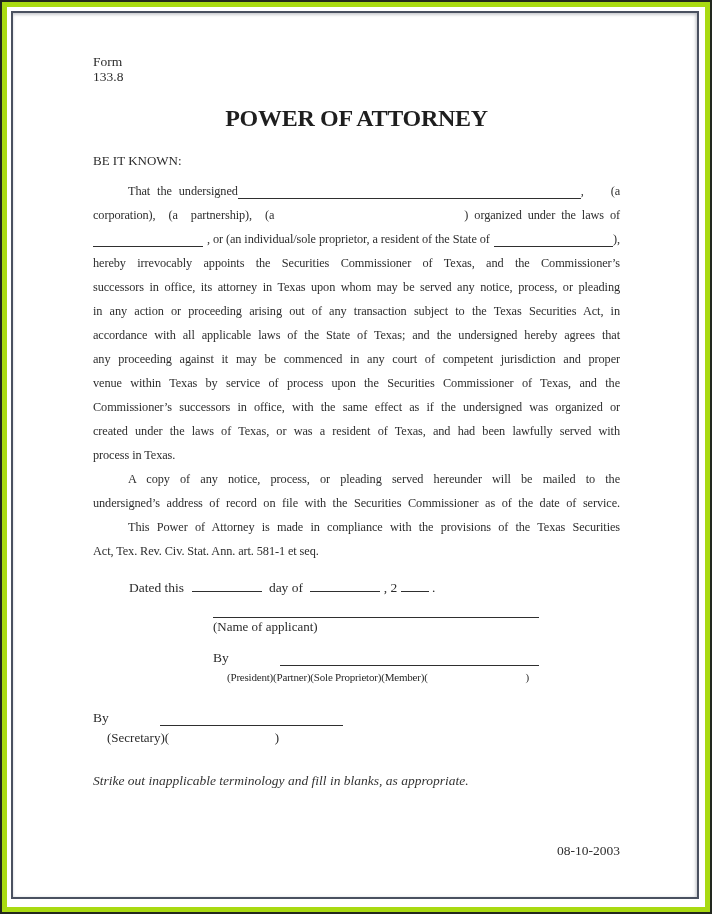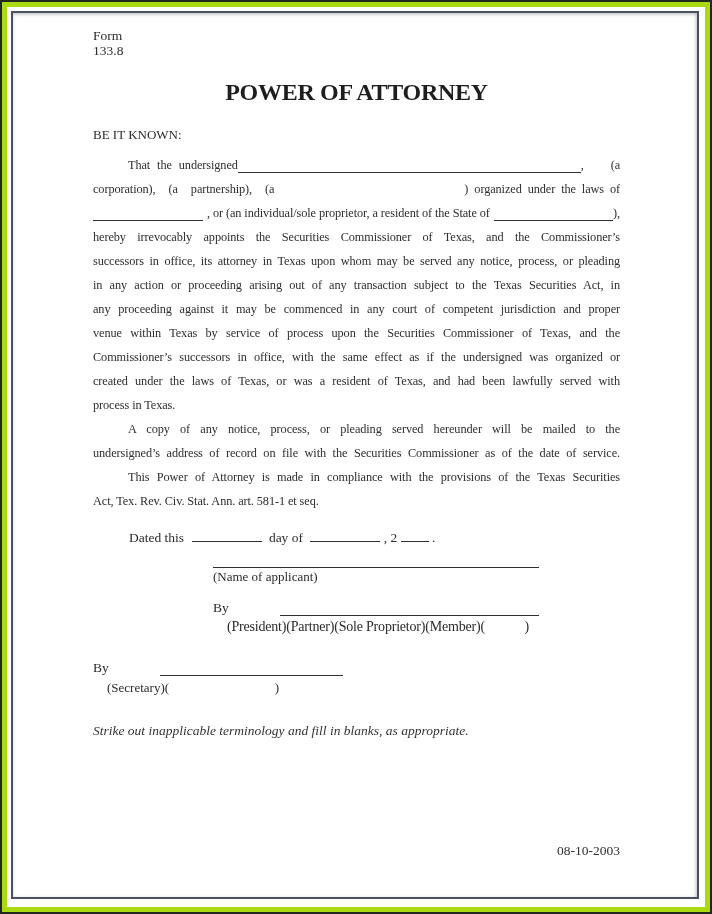--- a/index.html
+++ b/index.html
@@ -8,21 +8,21 @@
     font-family:"Liberation Serif","DejaVu Serif",serif;color:#2b2b2b;
     overflow:hidden;box-sizing:border-box;
   }
   .edge-dark{position:absolute;inset:0;border:2px solid #22281e;pointer-events:none;}
   .edge-lime{position:absolute;inset:2px;border:5px solid #a9da12;pointer-events:none;}
   .doc{
     position:absolute;left:11px;top:11px;right:13px;bottom:15px;
     background:#ffffff;border:2px solid #4a5160;
     box-shadow:inset 0 2px 3px rgba(100,106,118,.28), inset -2px 0 3px rgba(100,106,118,.22);
   }
-  .content{position:absolute;inset:0;padding:16px 77px 0 80px;box-sizing:border-box;}
+  .content{position:absolute;inset:0;padding:42px 77px 0 80px;box-sizing:border-box;}
 
   .form-id{font-size:13.5px;line-height:14.5px;}
   .title{margin-top:21px;text-align:center;font-weight:bold;font-size:24px;line-height:27px;letter-spacing:-0.3px;color:#1e1e1e;}
   .salutation{margin-top:22px;font-size:13px;line-height:14px;}
 
   .ptext{margin-top:11px;font-size:12.3px;letter-spacing:-0.1px;color:#2e2e2e;}
   .line{line-height:24px;height:24px;white-space:nowrap;}
   .jline{text-align:justify;text-align-last:justify;}
   .indent1{text-indent:35px;}
   .flexline{display:flex;}
@@ -39,21 +39,21 @@
   .dated{margin-top:15px;font-size:13.5px;line-height:20px;white-space:nowrap;margin-left:36px;}
   .blank{display:inline-block;border-bottom:1.5px solid #2f2f2f;height:13px;vertical-align:baseline;}
   .b70{width:70px;} .b28{width:28px;}
   .mr4{margin-right:4px;}
 
   .sigblock{margin-top:6px;margin-left:120px;width:326px;}
   .sigline{height:13px;border-bottom:1.5px solid #2f2f2f;}
   .caption{font-size:13px;line-height:15px;margin-top:1px;}
   .byrow{display:flex;margin-top:12px;font-size:13.5px;line-height:24px;height:24px;gap:44px;}
   .byrow .fill{margin-left:7px;}
-  .officer-cap{display:flex;font-size:14px;line-height:14px;padding-left:14px;padding-right:10px;letter-spacing:-0.2px;}
+  .officer-cap{display:flex;font-size:11px;line-height:14px;padding-left:14px;padding-right:10px;letter-spacing:-0.2px;}
   .officer-cap .grow{flex:1 1 auto;}
 
   .leftby{margin-top:22px;width:250px;}
   .sec-cap{display:flex;font-size:13px;line-height:15px;padding-left:14px;width:186px;box-sizing:border-box;}
   .sec-cap .grow{flex:1 1 auto;}
 
   .note{margin-top:28px;font-style:italic;font-size:13.5px;line-height:15px;color:#333;}
   .footer{position:absolute;right:77px;bottom:38px;font-size:13.5px;color:#2e2e2e;}
 </style>
 </head>
@@ -93,20 +93,21 @@
         <div class="line flexline">
           <span class="fill fillfixed" style="flex-basis:110px;"></span>
           <span class="padl4">, or (an individual/sole proprietor, a resident of the State of</span>
           <span class="fill"></span>
           <span>),</span>
         </div>
 
         <div class="line jline">hereby irrevocably appoints the Securities Commissioner of Texas, and the Commissioner’s</div>
         <div class="line jline">successors in office, its attorney in Texas upon whom may be served any notice, process, or pleading</div>
         <div class="line jline">in any action or proceeding arising out of any transaction subject to the Texas Securities Act, in</div>
+        <div class="line jline">accordance with all applicable laws of the State of Texas; and the undersigned hereby agrees that</div>
         <div class="line jline">any proceeding against it may be commenced in any court of competent jurisdiction and proper</div>
         <div class="line jline">venue within Texas by service of process upon the Securities Commissioner of Texas, and the</div>
         <div class="line jline">Commissioner’s successors in office, with the same effect as if the undersigned was organized or</div>
         <div class="line jline">created under the laws of Texas, or was a resident of Texas, and had been lawfully served with</div>
         <div class="line">process in Texas.</div>
 
         <div class="line jline indent1">A copy of any notice, process, or pleading served hereunder will be mailed to the</div>
         <div class="line jline">undersigned’s address of record on file with the Securities Commissioner as of the date of service.</div>
 
         <div class="line jline indent1">This Power of Attorney is made in compliance with the provisions of the Texas Securities</div>

